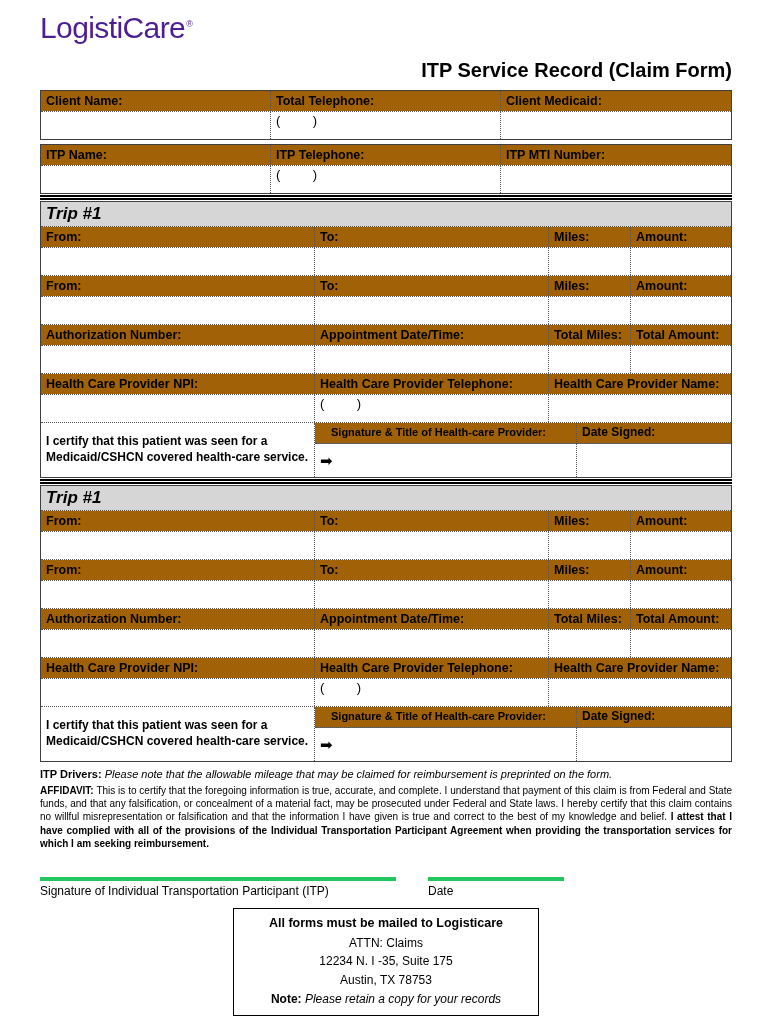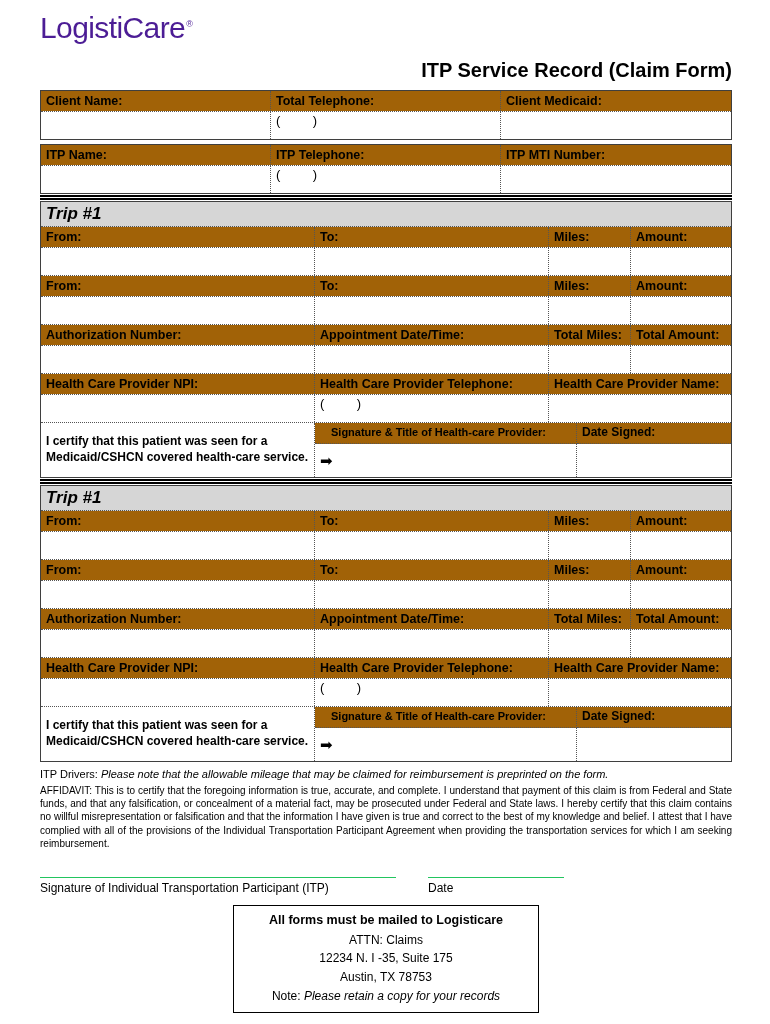--- a/index.html
+++ b/index.html
@@ -38,26 +38,26 @@
   .c1   { grid-column:1; grid-row:1/3; display:flex; align-items:center;
           font-weight:bold; font-size:12px; line-height:1.3; }
   .c2r1 { grid-column:2; grid-row:1; border-bottom:1px dotted #555; font-size:11px; white-space:nowrap;padding-left:16px; }
   .c3r1 { grid-column:3; grid-row:1; border-bottom:1px dotted #555; border-right:none; font-size:12px; }
   .c2r2 { grid-column:2; grid-row:2; display:flex; align-items:center; }
   .c3r2 { grid-column:3; grid-row:2; border-right:none; }
   .arrow { font-size:15px; line-height:1; }
 
   
   .drivers { font-size:11px; margin:6px 0 3px; }
-  .b { font-weight:normal; }
+  .b { font-weight:bold; }
   .affidavit { font-size:10px; text-align:justify; line-height:1.34; margin-top:4px; }
 
   
   .sigrow { display:flex; margin-top:27px; font-size:12px; }
-  .sigline { border-top:1px solid #22c55e; padding-top:3px; }
+  .sigline { border-top:4px solid #22c55e; padding-top:3px; }
   .sig-itp { width:356px; }
   .sig-date { width:136px; margin-left:32px; text-align:left; }
 
   
   .mailbox { width:306px; margin:10px auto 0; border:1px solid #000; text-align:center;
              padding:5px 8px 7px; font-size:12px; line-height:1.55; }
   .mailbox .b1 { font-weight:bold; font-size:12.5px; }
 </style>
 </head>
 <body>

